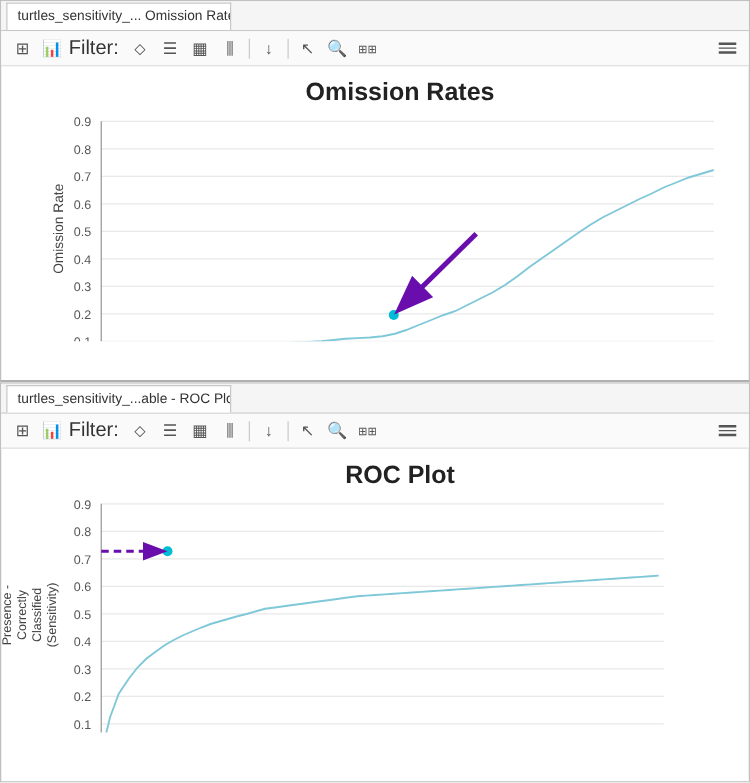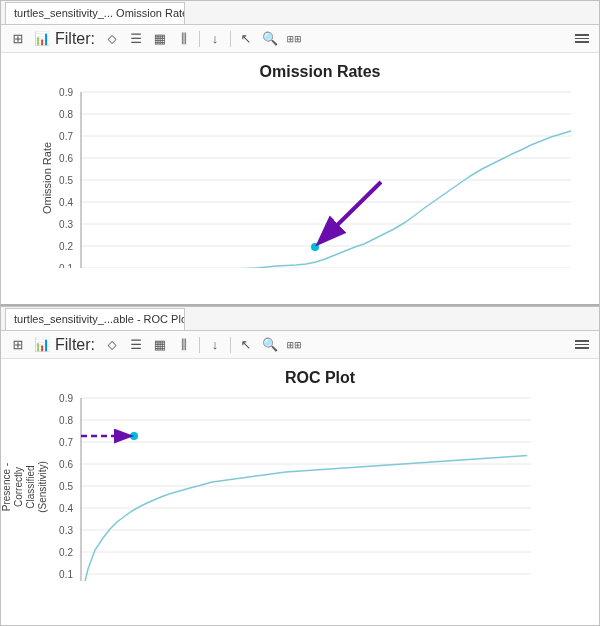--- a/index.html
+++ b/index.html
@@ -107,21 +107,21 @@
     }
 
     .chart-area {
       flex: 1;
       position: relative;
       padding: 10px 10px 30px 50px;
     }
 
     .chart-title {
       text-align: center;
-      font-size: 16px;
+      font-size: 20px;
       font-weight: 600;
       color: #222;
       margin-bottom: 6px;
     }
 
     .chart-container {
       position: relative;
       width: 100%;
       height: calc(100% - 30px);
     }

